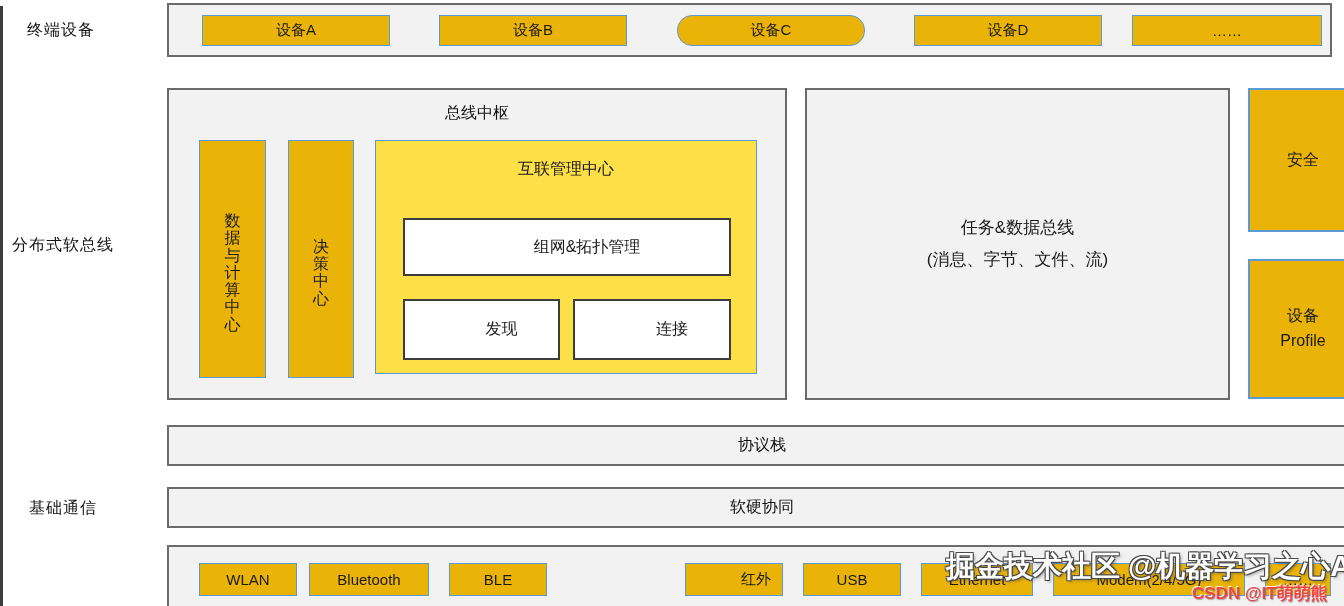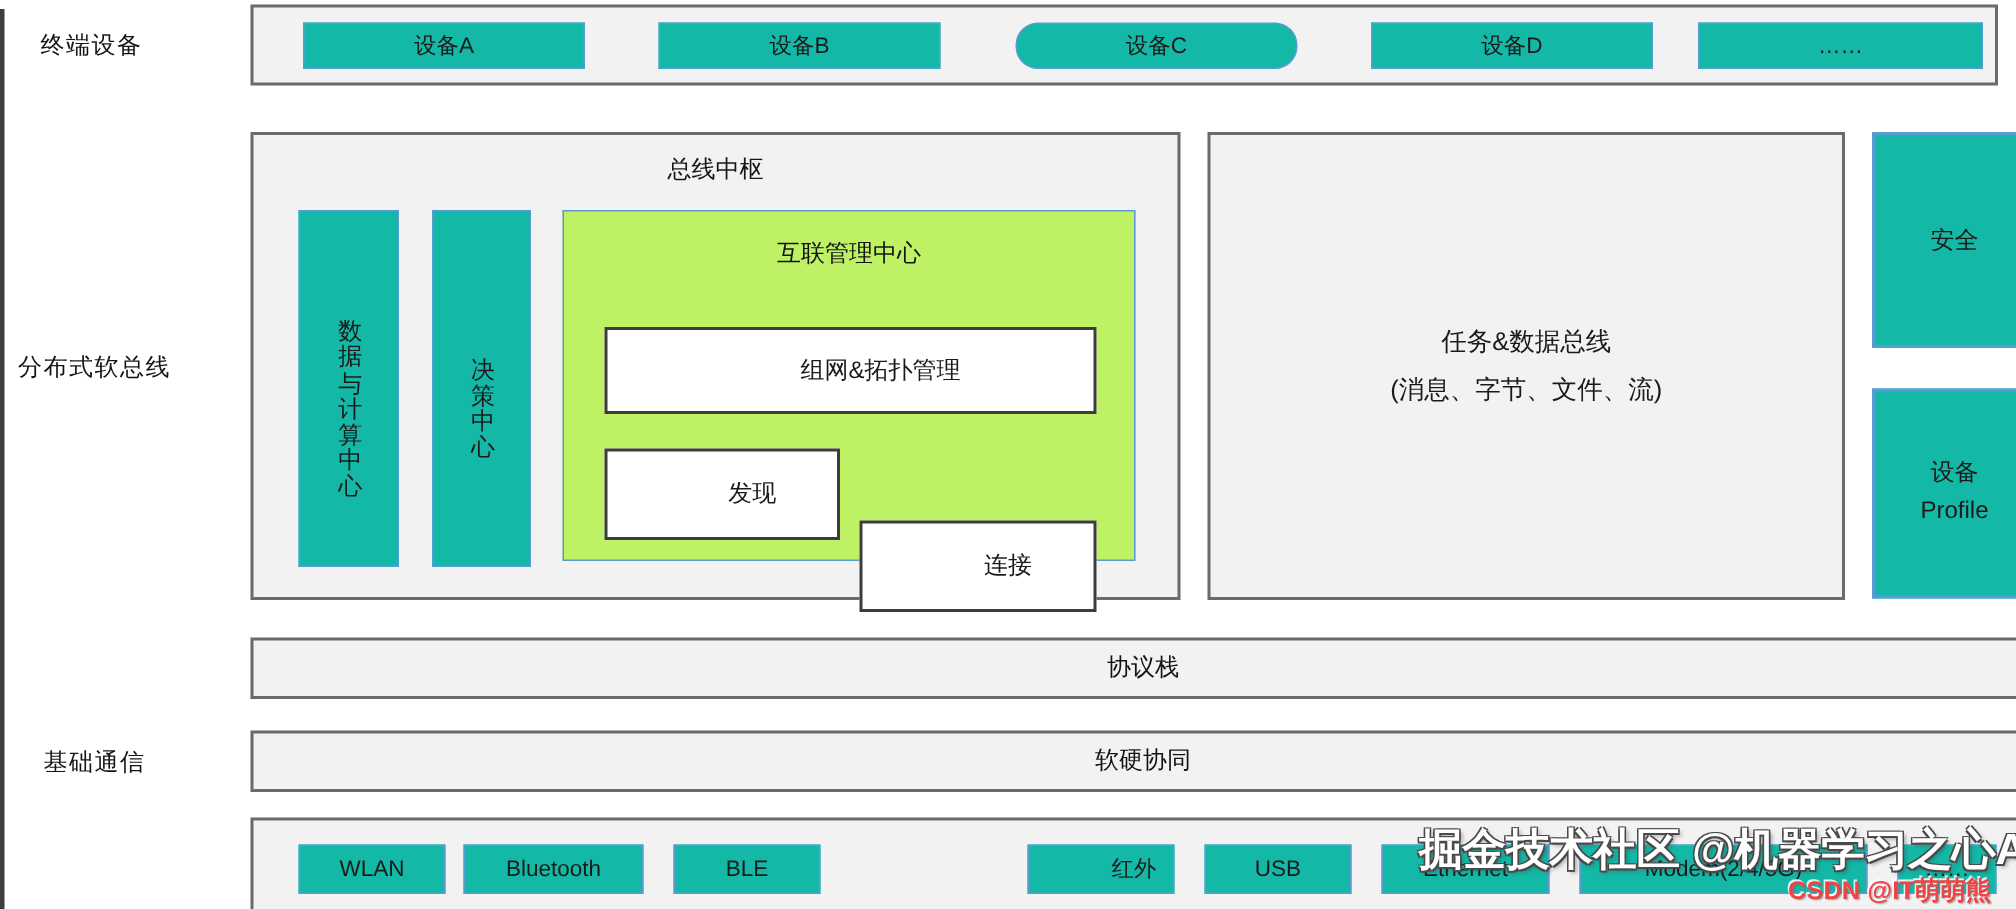--- a/index.html
+++ b/index.html
@@ -7,39 +7,39 @@
   #stage{position:relative;width:1344px;height:606px;background:#ffffff;overflow:hidden;}
 
   .left-rule{position:absolute;left:0;top:6px;width:3px;height:600px;background:#3d3d3d;}
 
   .side-label{position:absolute;font-size:16px;color:#141414;letter-spacing:1px;white-space:nowrap;}
   .lbl-terminal{left:27px;top:20px;}
   .lbl-softbus{left:12px;top:235px;}
   .lbl-basic{left:29px;top:498px;}
 
   .gray-box{position:absolute;background:#f2f2f2;border:2px solid #6b6b6b;box-sizing:border-box;}
-  .blue-box{background:#14b8a6;border:1.5px solid #5b9bd5;box-sizing:border-box;display:flex;align-items:center;justify-content:center;font-size:15px;color:#1a1a1a;}
+  .blue-box{background:#eab308;border:1.5px solid #5b9bd5;box-sizing:border-box;display:flex;align-items:center;justify-content:center;font-size:15px;color:#1a1a1a;}
   .white-box{background:#ffffff;border:2px solid #3d3d3d;box-sizing:border-box;display:flex;align-items:center;justify-content:center;font-size:16px;color:#1a1a1a;padding-left:40px;}
 
   
   .terminal-row{left:167px;top:3px;width:1165px;height:54px;}
   .device{position:absolute;top:10px;height:31px;}
 
   
   .bus-hub{left:167px;top:88px;width:620px;height:312px;}
   .bus-hub-title{position:absolute;left:0;top:13px;width:100%;text-align:center;font-size:16px;color:#141414;}
   .vtext-box{position:absolute;}
   .vtext{writing-mode:vertical-lr;text-orientation:upright;font-size:16px;letter-spacing:17px;color:#1a1a1a;line-height:1;}
   .vbox-data{left:30px;top:50px;width:67px;height:238px;}
   .vbox-decision{left:119px;top:50px;width:66px;height:238px;}
-  .interconnect{position:absolute;left:206px;top:50px;width:382px;height:234px;background:#bef264;border:1.5px solid #5b9bd5;box-sizing:border-box;}
+  .interconnect{position:absolute;left:206px;top:50px;width:382px;height:234px;background:#fde047;border:1.5px solid #5b9bd5;box-sizing:border-box;}
   .ic-title{position:absolute;left:0;top:18px;width:100%;text-align:center;font-size:16px;color:#141414;}
   .ic-topology{position:absolute;left:27px;top:77px;width:328px;height:58px;}
   .ic-discover{position:absolute;left:27px;top:158px;width:157px;height:61px;}
-  .ic-connect{position:absolute;left:197px;top:158px;width:158px;height:61px;margin-top:48px;}
+  .ic-connect{position:absolute;left:197px;top:158px;width:158px;height:61px;}
 
   
   .task-bus{left:805px;top:88px;width:425px;height:312px;display:flex;flex-direction:column;align-items:center;justify-content:center;font-size:17px;color:#1a1a1a;line-height:1.9;}
 
   
   .security{position:absolute;left:1248px;top:88px;width:110px;height:144px;font-size:16px;border-width:2px;}
   .profile{position:absolute;left:1248px;top:259px;width:110px;height:140px;flex-direction:column;font-size:16px;line-height:1.55;border-width:2px;}
 
   
   .bar{display:flex;align-items:center;justify-content:center;font-size:16px;color:#141414;}

